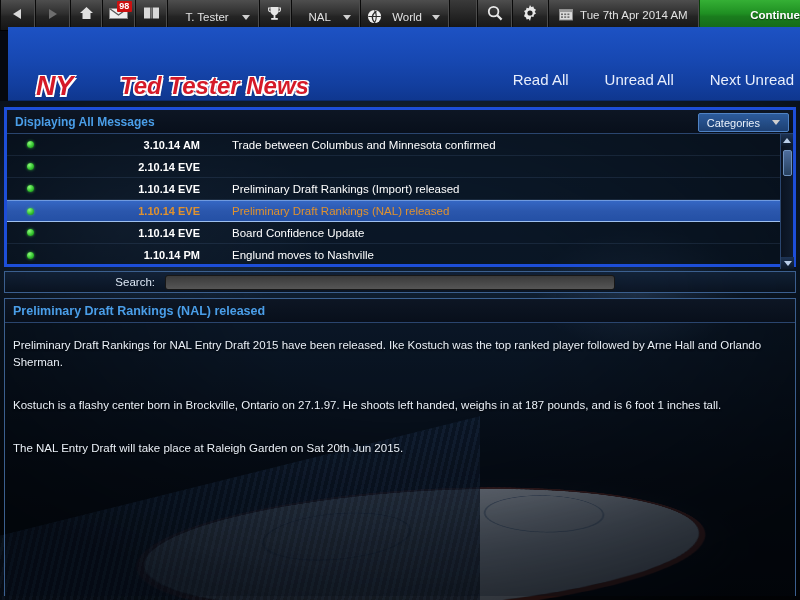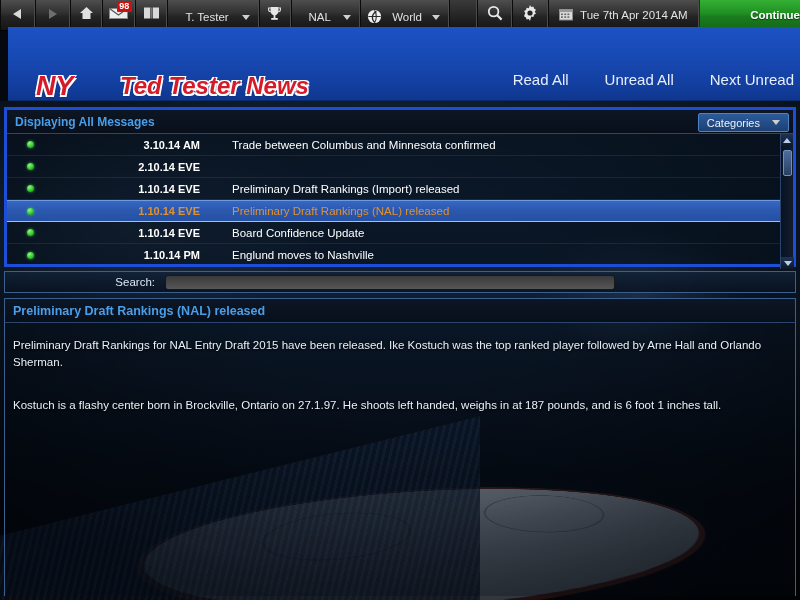--- a/index.html
+++ b/index.html
@@ -419,14 +419,15 @@
   <input id="search-input" type="text" value="" placeholder="" style="">
 </div>
 
 <div id="article-panel">
   <div id="article-header">
     <span id="article-title">Preliminary Draft Rankings (NAL) released</span>
   </div>
   <div id="article-body">
     <p class="para">Preliminary Draft Rankings for NAL Entry Draft 2015 have been released. Ike Kostuch was the top ranked player followed by Arne Hall and Orlando Sherman.</p>
     <p class="para">Kostuch is a flashy center born in Brockville, Ontario on 27.1.97. He shoots left handed, weighs in at 187 pounds, and is 6 foot 1 inches tall.</p>
+    <p class="para">The NAL Entry Draft will take place at Raleigh Garden on Sat 20th Jun 2015.</p>
   </div>
 </div>
 
 </body></html>

